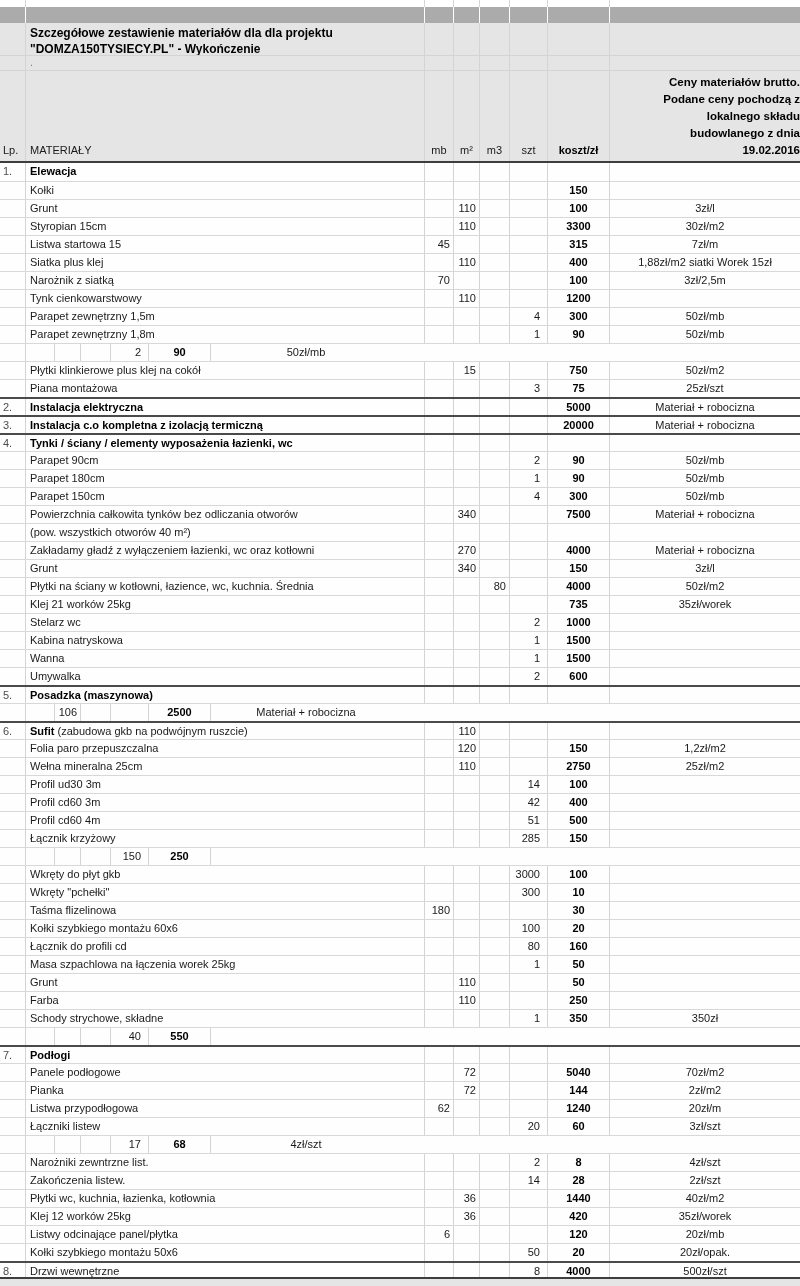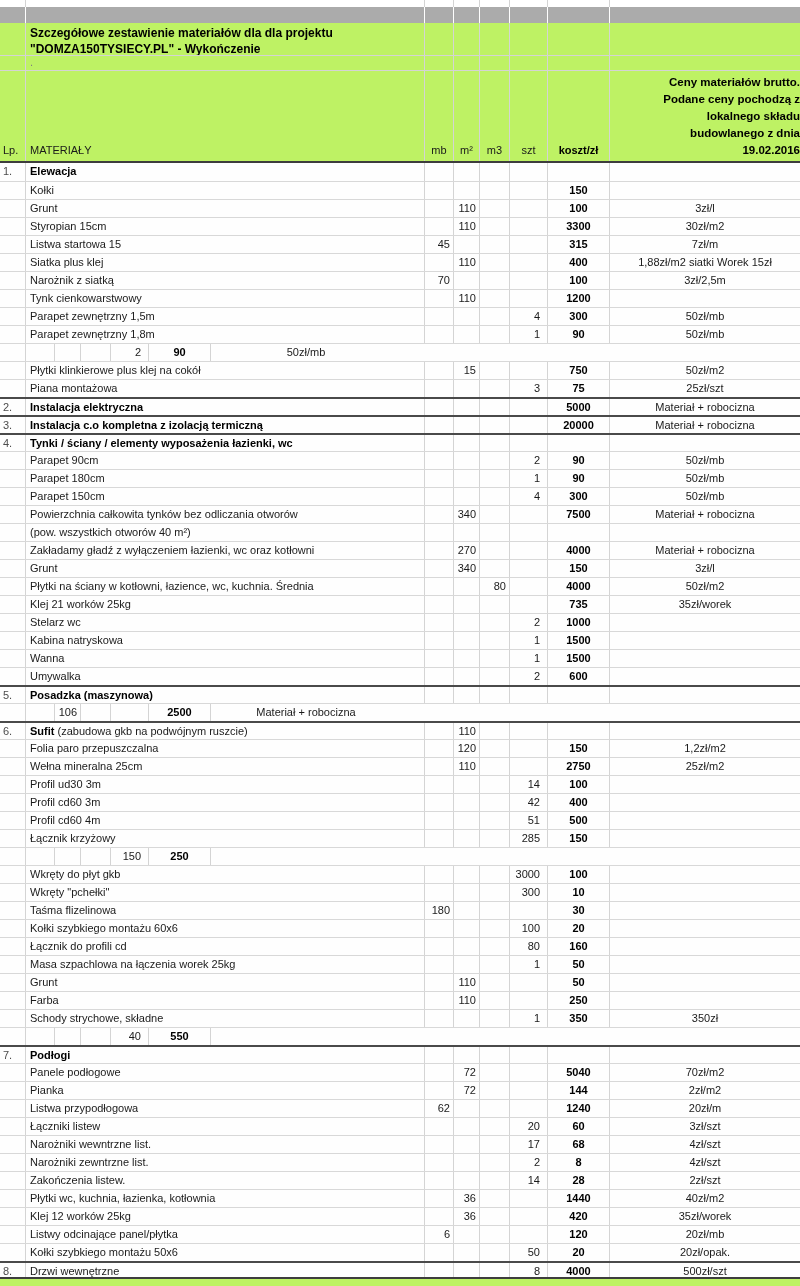--- a/index.html
+++ b/index.html
@@ -1,17 +1,17 @@
 <!DOCTYPE html>
 <html><head>
 <meta charset="utf-8">
 <style>
   html,body{margin:0;padding:0;background:#ffffff;}
   .sheet{
-    position:relative;width:800px;height:1286px;background:#bef264;
+    position:relative;width:800px;height:1286px;background:#e5e5e5;
     font-family:"Liberation Sans","DejaVu Sans",sans-serif;
     font-size:11px;color:#1a1a1a;overflow:hidden;
   }
   .row{display:flex;width:800px;box-sizing:border-box;}
   .cell{
     box-sizing:border-box;flex:none;overflow:hidden;white-space:nowrap;
     border-right:1px solid #d4d4d4;line-height:17px;
   }
   .c-lp{width:26px;padding-left:3px;color:#4d4d4d;}
   .c-name{width:399px;padding-left:4px;}
@@ -655,21 +655,20 @@
         <div class="cell c-name"><span class="nm">Łączniki listew</span><span class="sfx"></span></div>
         <div class="cell c-mb"></div>
         <div class="cell c-m2"></div>
         <div class="cell c-m3"></div>
         <div class="cell c-szt">20</div>
         <div class="cell c-koszt">60</div>
         <div class="cell c-note">3zł/szt</div>
       </div>
       <div class="row drow">
         <div class="cell c-lp"></div>
-        <div class="cell c-name"><span class="nm">Narożniki wewntrzne list.</span><span class="sfx"></span></div>
         <div class="cell c-mb"></div>
         <div class="cell c-m2"></div>
         <div class="cell c-m3"></div>
         <div class="cell c-szt">17</div>
         <div class="cell c-koszt">68</div>
         <div class="cell c-note">4zł/szt</div>
       </div>
       <div class="row drow">
         <div class="cell c-lp"></div>
         <div class="cell c-name"><span class="nm">Narożniki zewntrzne list.</span><span class="sfx"></span></div>

